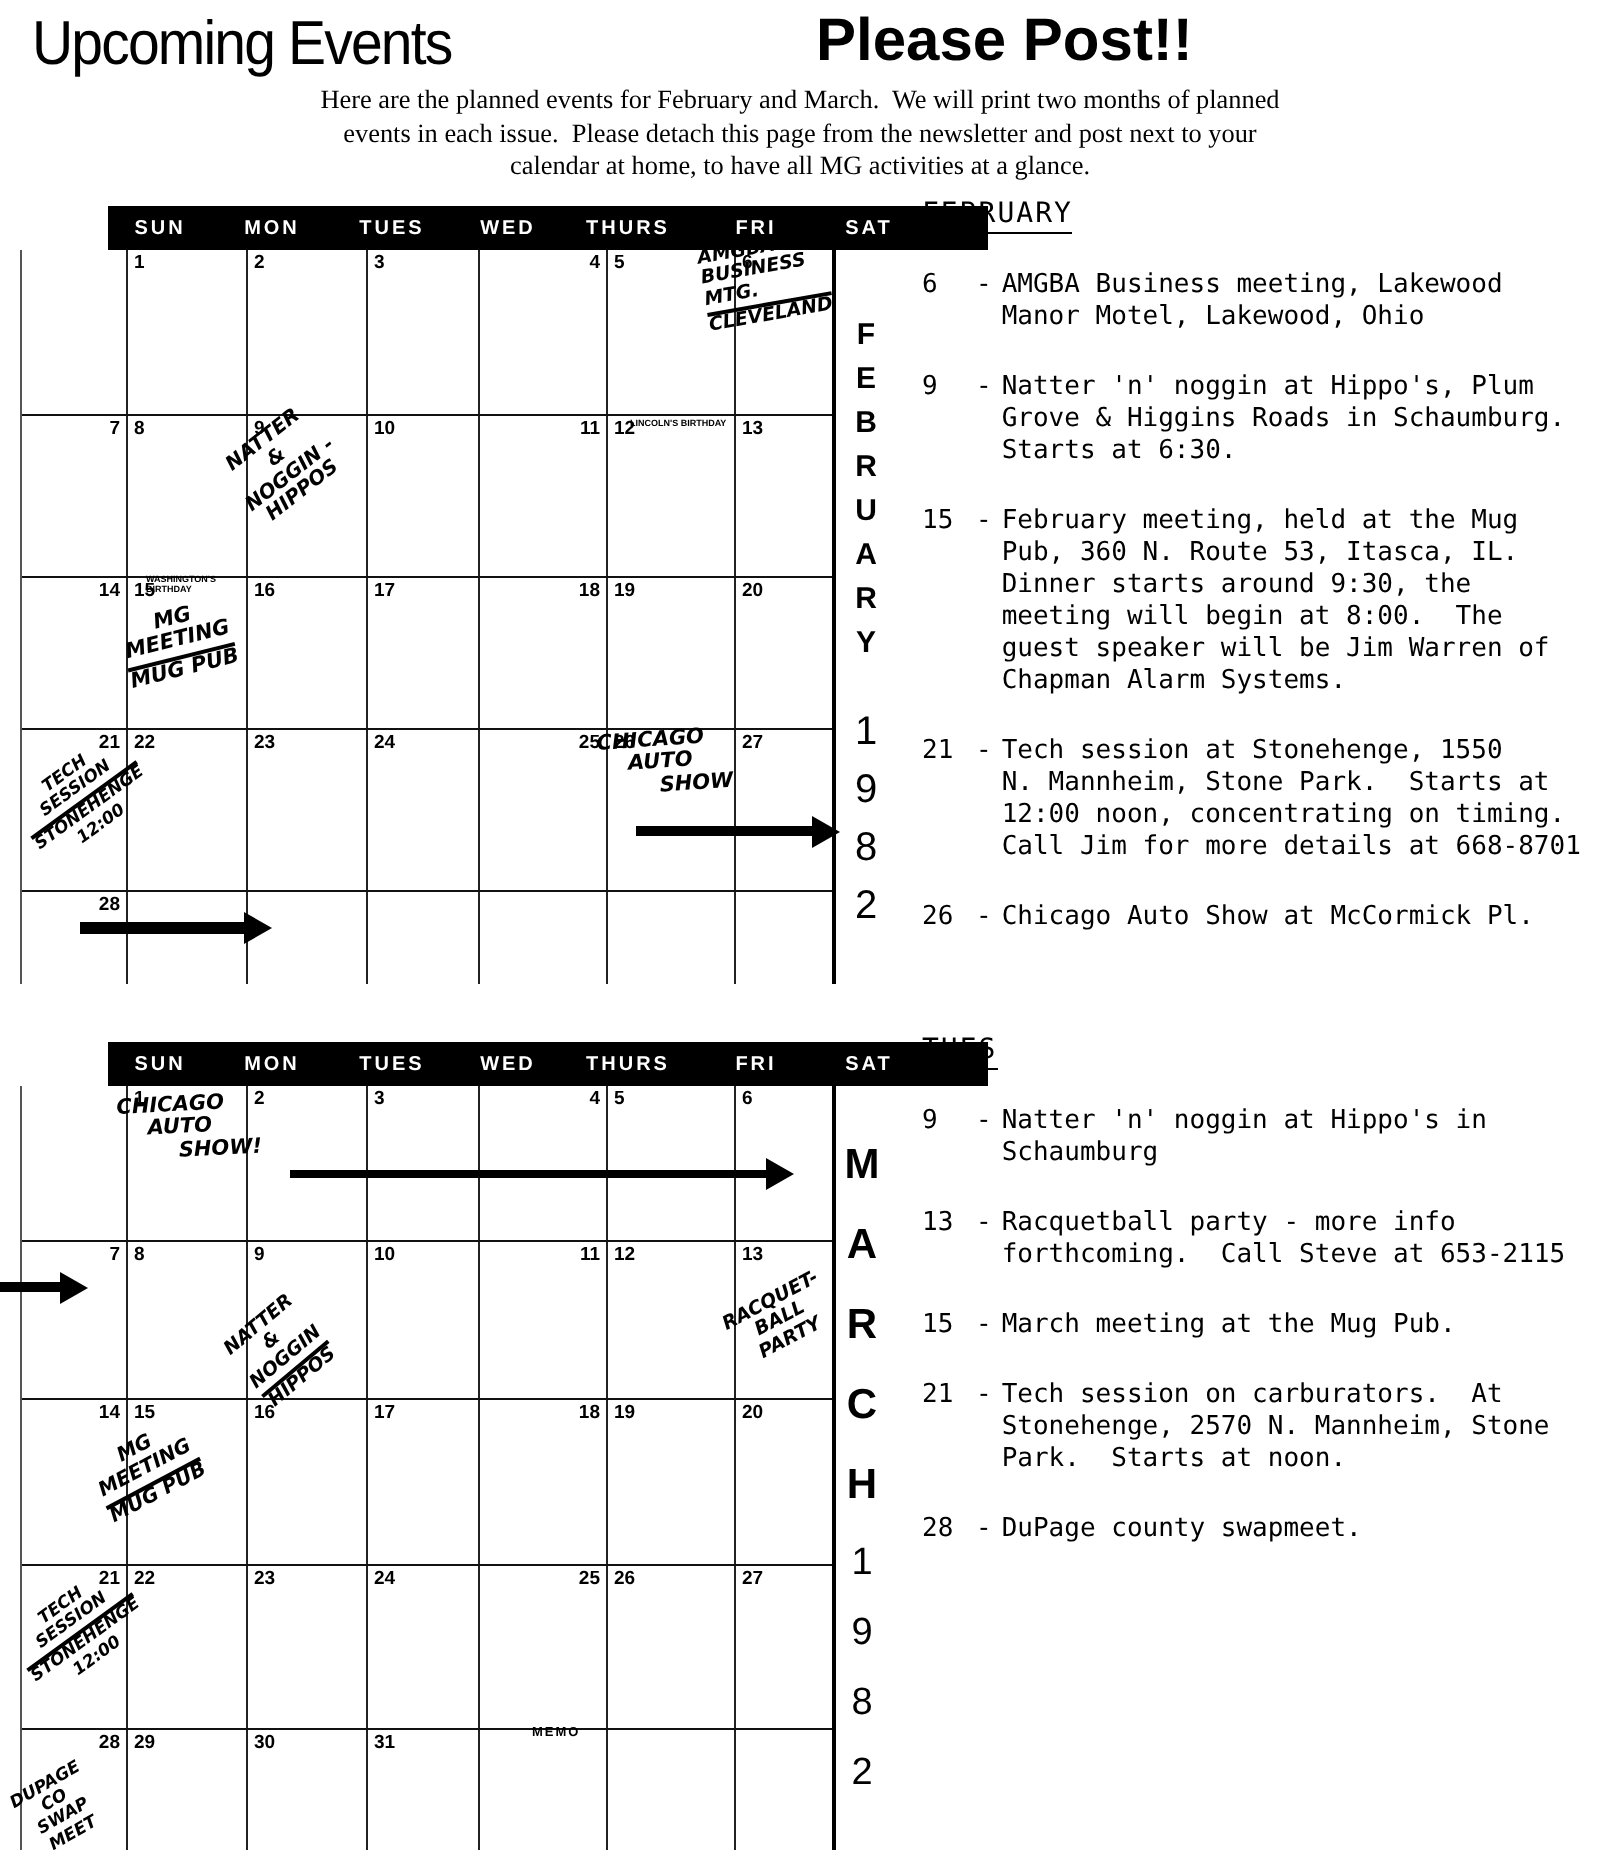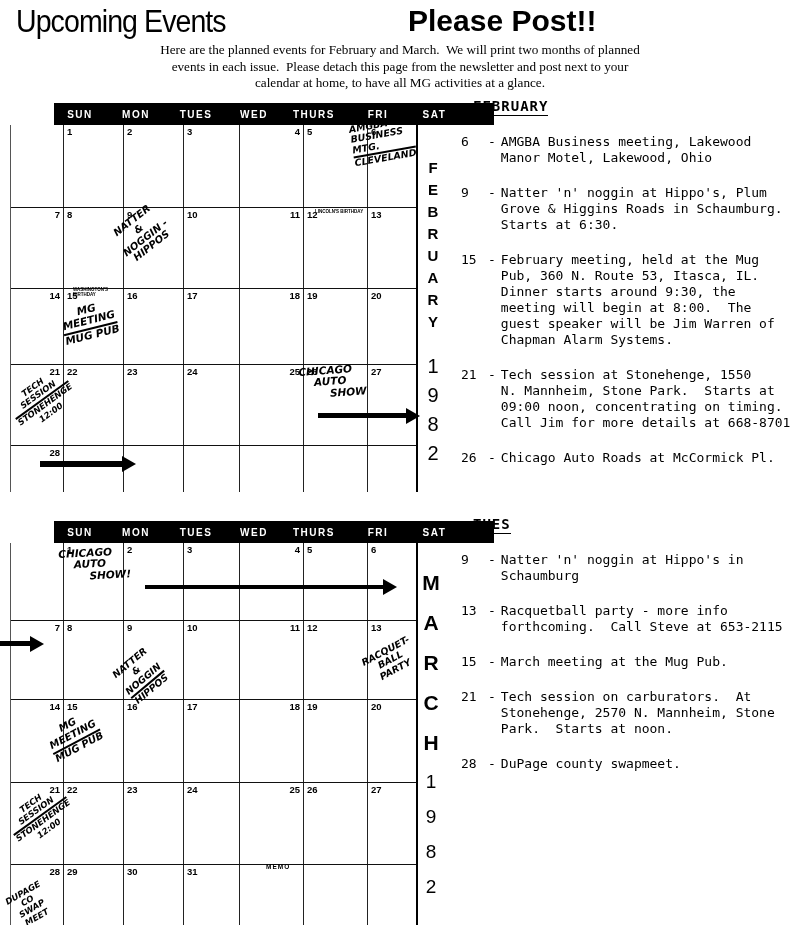--- a/index.html
+++ b/index.html
@@ -45,22 +45,22 @@
   
   .arr{position:absolute;background:#000;}
   .arr::after{content:"";position:absolute;left:100%;top:50%;transform:translateY(-50%);
     border-left:14px solid #000;border-top:8px solid transparent;border-bottom:8px solid transparent;}
   
   .tiny{position:absolute;font-size:4.5px;font-weight:bold;line-height:1.2;letter-spacing:0;}
   .memo-label{position:absolute;font-size:6.5px;font-weight:bold;letter-spacing:1px;}
   
   .elist{position:absolute;left:461px;width:337px;font-family:"DejaVu Sans Mono",monospace;}
   #feb-list{top:96px;} #mar-list{top:514px;}
-  .elist-heading{display:inline-block;font-size:14px;font-weight:bold;border-bottom:1.5px solid #000;
-    padding-bottom:1px;margin-bottom:18px;letter-spacing:1px;margin-left:12px;}
+  .elist-heading{display:inline-block;font-size:14px;font-weight:normal;border-bottom:1.5px solid #000;
+    padding-bottom:1px;margin-bottom:18px;letter-spacing:1px;}
   .event{display:flex;margin-bottom:19px;font-size:13px;line-height:16px;}
   .eday{width:22px;flex:none;}
   .edash{flex:none;padding:0 5px;}
   .etext{white-space:pre-wrap;}
 </style>
 </head>
 <body>
 
 <div class="page-title">Upcoming Events</div>
 <div class="post-label">Please Post!!</div>
@@ -437,27 +437,27 @@
 Dinner starts around 9:30, the
 meeting will begin at 8:00.  The
 guest speaker will be Jim Warren of
 Chapman Alarm Systems.</span>
       </div>
       <div class="event">
         <span class="eday">21</span>
         <span class="edash">-</span>
         <span class="etext">Tech session at Stonehenge, 1550
 N. Mannheim, Stone Park.  Starts at
-09:00 noon, concentrating on timing.
+12:00 noon, concentrating on timing.
 Call Jim for more details at 668-8701</span>
       </div>
       <div class="event">
         <span class="eday">26</span>
         <span class="edash">-</span>
-        <span class="etext">Chicago Auto Roads at McCormick Pl.</span>
+        <span class="etext">Chicago Auto Show at McCormick Pl.</span>
       </div>
     </div>
 </div>
 
 <div class="elist" id="mar-list">
   <div class="elist-heading">TUES</div>
   <div>
       <div class="event">
         <span class="eday">9</span>
         <span class="edash">-</span>

